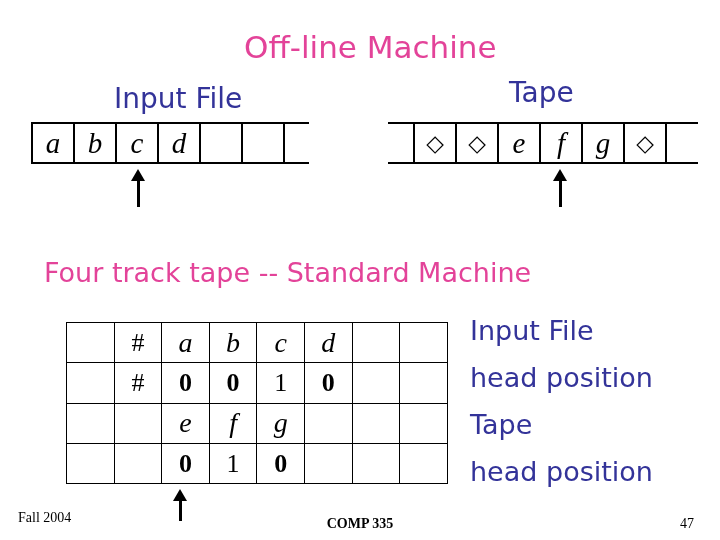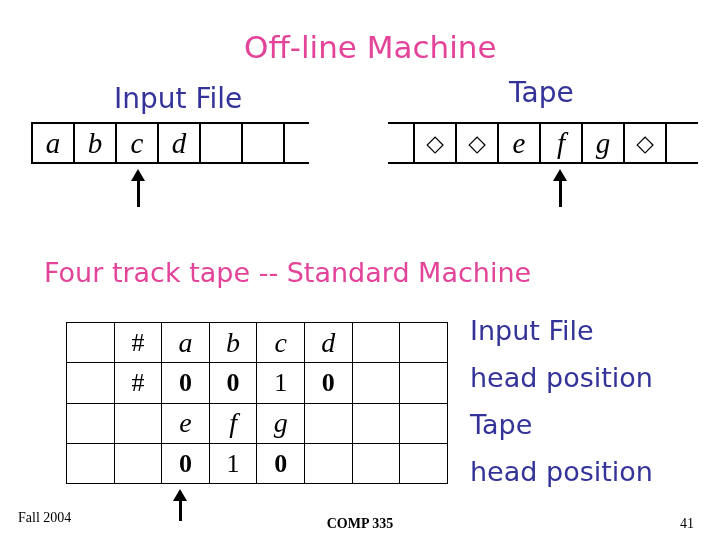--- a/index.html
+++ b/index.html
@@ -174,15 +174,15 @@
 
   <div class="track-labels">
     <div class="track-label">Input File</div>
     <div class="track-label">head position</div>
     <div class="track-label">Tape</div>
     <div class="track-label">head position</div>
   </div>
 
   <div class="footer footer-left">Fall 2004</div>
   <div class="footer footer-center">COMP 335</div>
-  <div class="footer footer-right">41</div>
+  <div class="footer footer-right">47</div>
 
 </div>
 
 </body></html>

